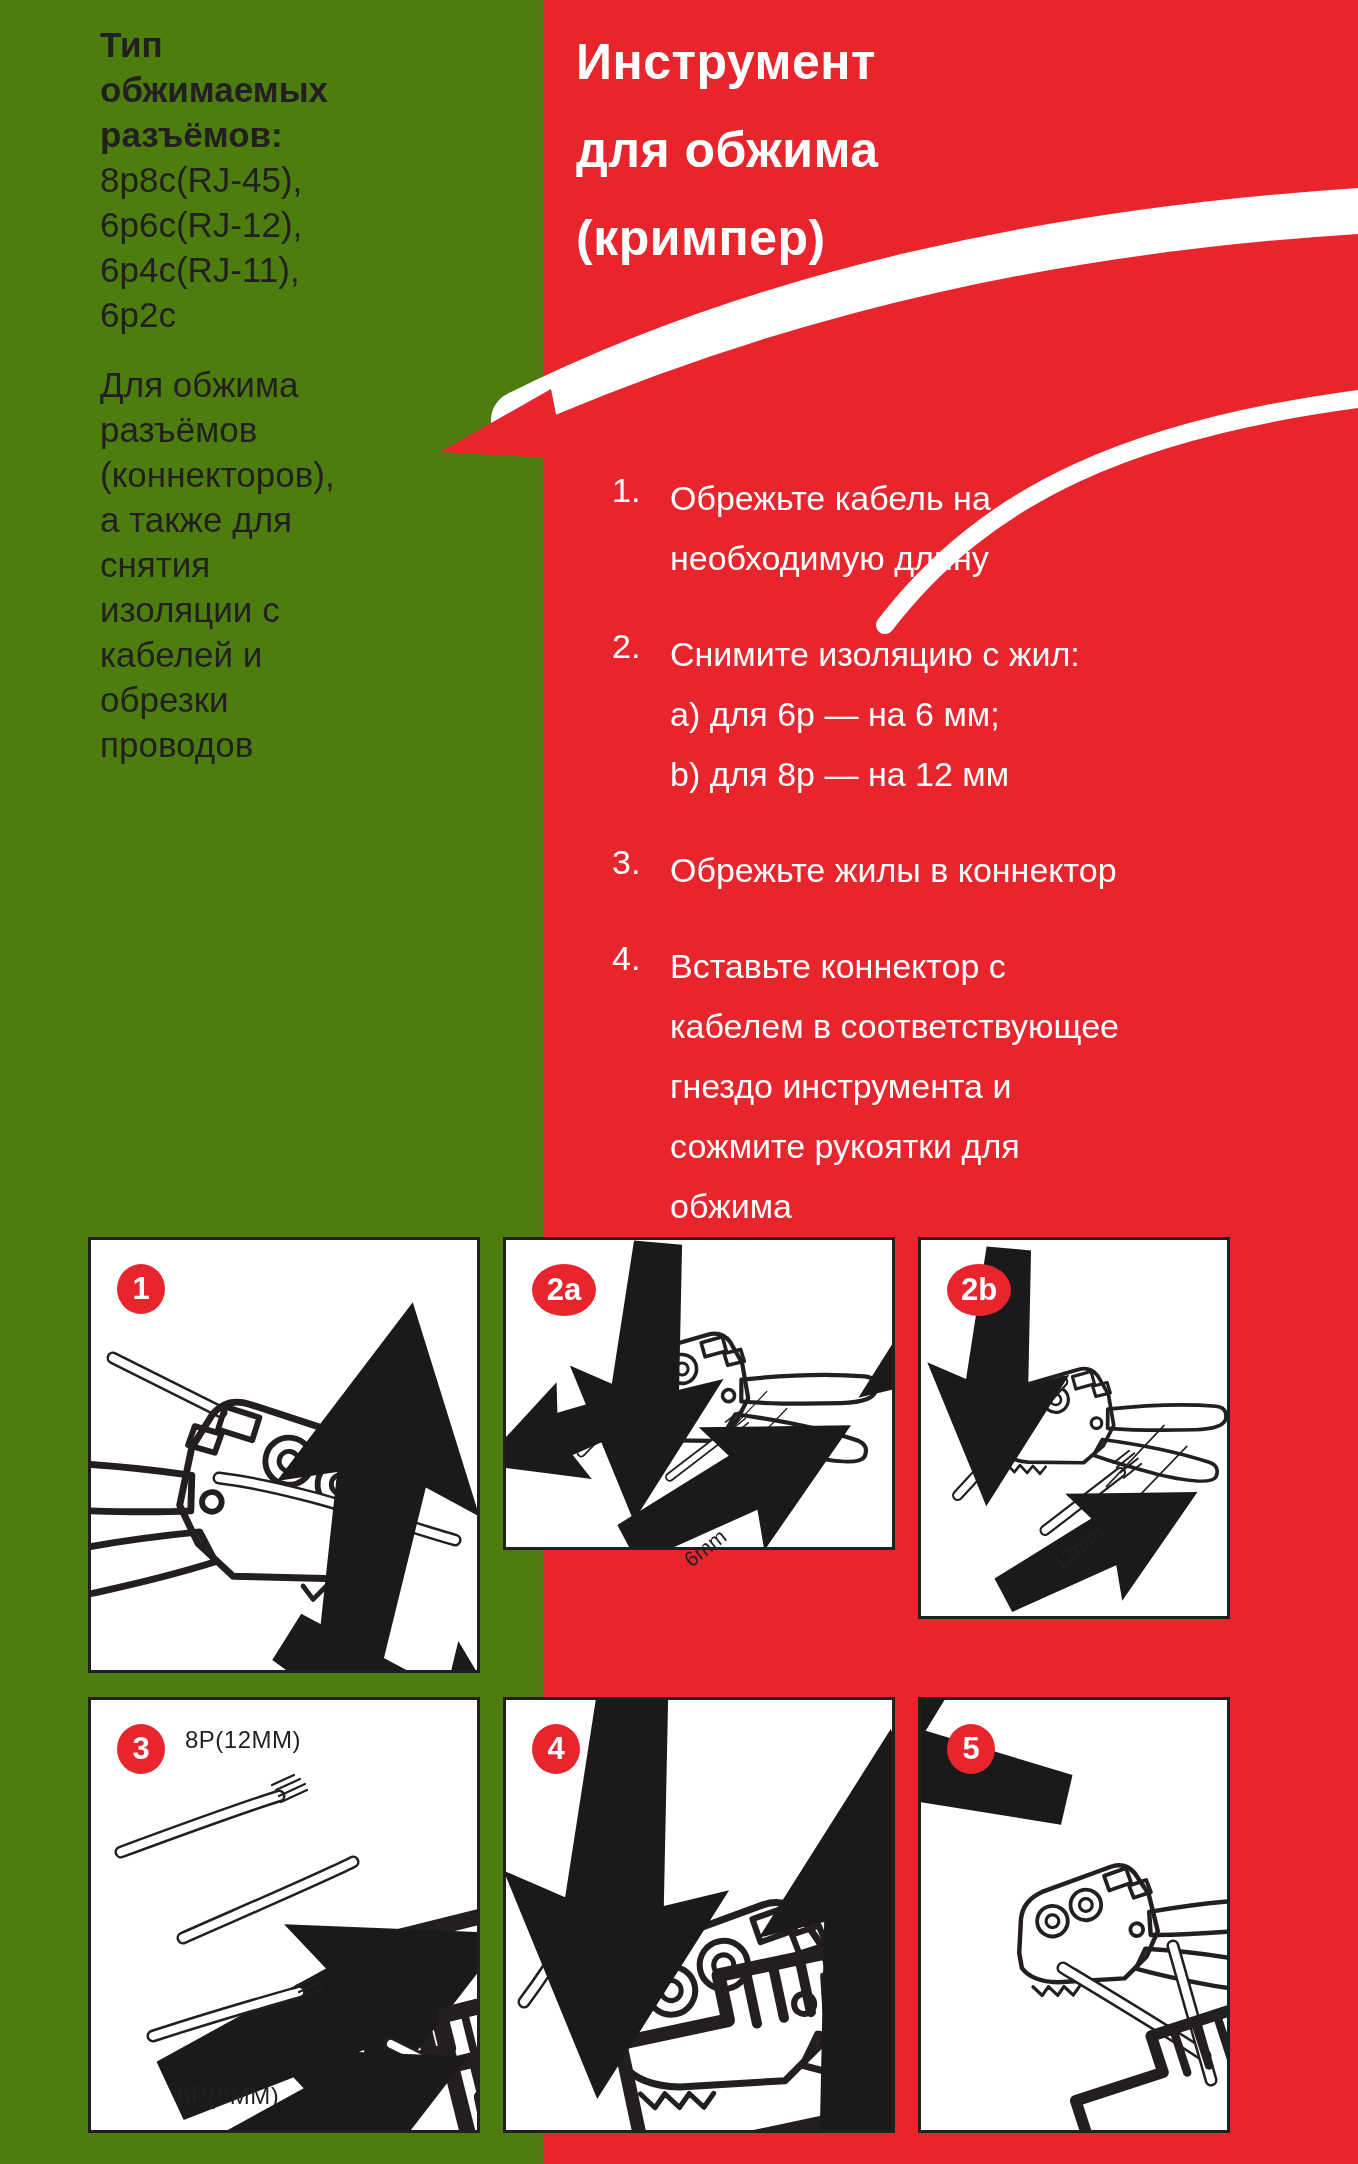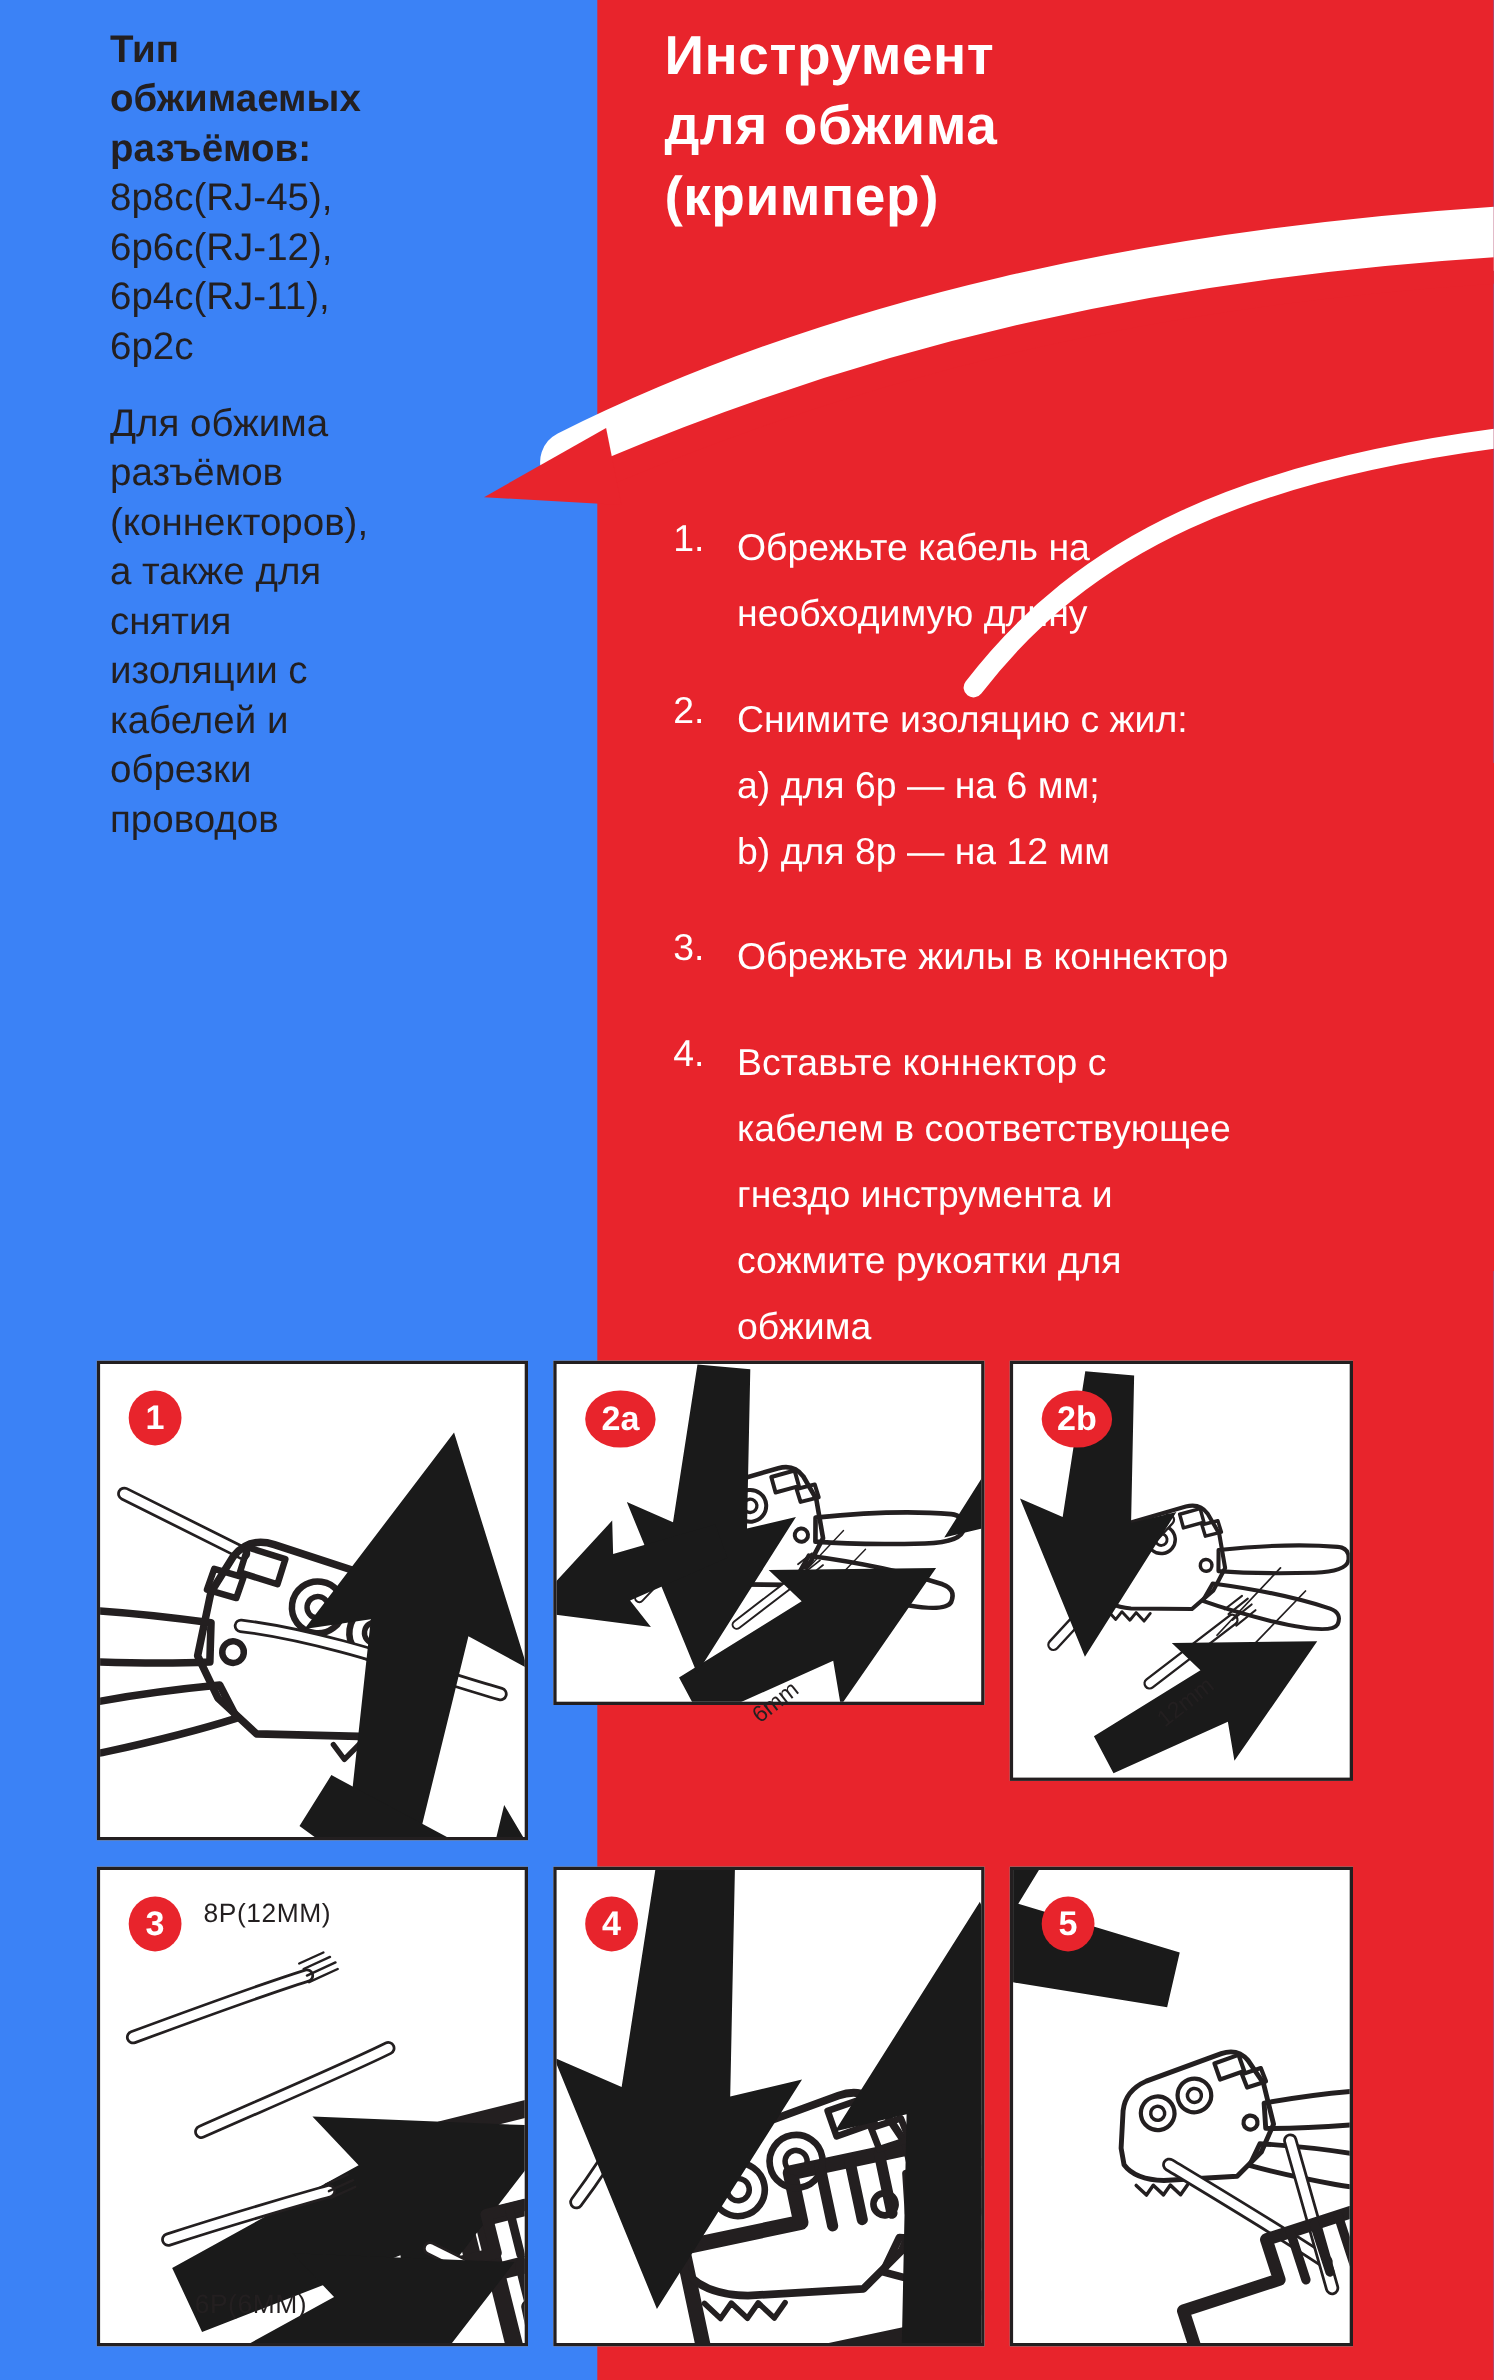--- a/index.html
+++ b/index.html
@@ -1,28 +1,28 @@
 <!DOCTYPE html>
 <html><head>
 <meta charset="utf-8">
 <style>
   :root{ --red:#e8242c; --ink:#231f20; }
   *{box-sizing:border-box}
   body{margin:0;background:#888;font-family:"Liberation Sans",sans-serif}
-  .page{position:relative;width:1358px;height:2164px;background:#3b82f6;overflow:hidden;margin:0 auto}
+  .page{position:relative;width:1358px;height:2164px;background:#4d7c0f;overflow:hidden;margin:0 auto}
   .red-col{position:absolute;left:543px;top:0;width:815px;height:2164px;background:var(--red)}
   .swoosh{position:absolute;left:0;top:0;width:1358px;height:780px;pointer-events:none}
   .pre{white-space:pre-line}
   
   .types{position:absolute;left:100px;top:22px;width:420px;color:var(--ink)}
   .types .h,.usage .h{font-weight:700;font-size:35px;line-height:45px}
   .types .b,.usage .b{font-weight:400;font-size:35px;line-height:45px}
   .usage{position:absolute;left:100px;top:362px;width:430px;color:var(--ink)}
   
-  .title{position:absolute;left:604px;top:18px;margin:0;color:#fff;font-size:50px;line-height:64px;font-weight:700;letter-spacing:.5px}
+  .title{position:absolute;left:576px;top:18px;margin:0;color:#fff;font-size:50px;line-height:88px;font-weight:700;letter-spacing:.5px}
   
   .steps{position:absolute;left:612px;top:468px;width:730px;margin:0;padding:0;list-style:none;color:#fff}
   .steps li{display:flex;margin-bottom:36px}
   .steps .num{flex:0 0 58px;font-size:34px;line-height:44px}
   .steps .txt{font-size:34px;line-height:60px}
   
   .panel{position:absolute;background:#fff;border:3px solid var(--ink)}
   .p1 {left:88px; top:1237px;width:392px;height:436px}
   .p2a{left:503px;top:1237px;width:392px;height:313px}
   .p2b{left:918px;top:1237px;width:312px;height:382px}

